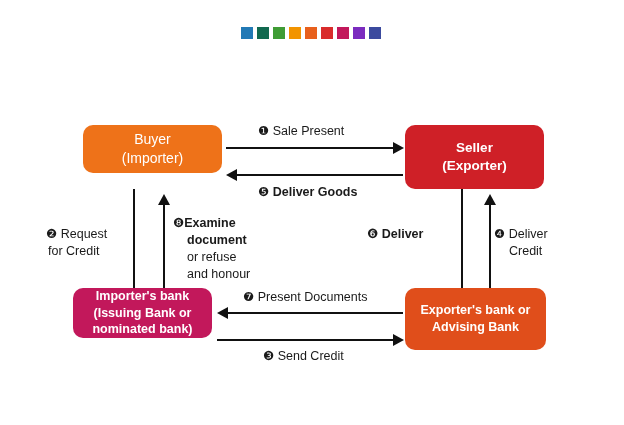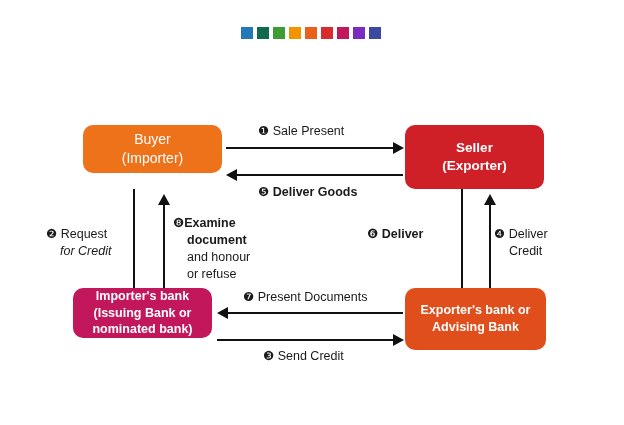--- a/index.html
+++ b/index.html
@@ -172,28 +172,28 @@
 </div>
 
 <div class="label bold" style="left:258px; top:184px;">
   <span class="num">❺</span>
   <span>Deliver Goods</span>
 </div>
 
 <div class="label" style="left:46px; top:226px;">
   <span class="num">❷</span>
   <span>Request</span>
-  <span class="l2" style="margin-left:14px;font-style:italic;">for Credit</span>
+  <span class="l2" style="margin-left:2px;">for Credit</span>
 </div>
 
 <div class="label" style="left:173px; top:215px;">
   <span class="num">❽</span><span class="bold" style="font-weight:bold;">Examine</span>
   <span class="l2" style="font-weight:bold; margin-left:14px;">document</span>
+  <span class="l2" style="margin-left:14px;">or refuse</span>
   <span class="l2" style="margin-left:14px;">and honour</span>
-  <span class="l2" style="margin-left:14px;">or refuse</span>
 </div>
 
 <div class="label bold" style="left:367px; top:226px;">
   <span class="num">❻</span>
   <span>Deliver</span>
 </div>
 
 <div class="label" style="left:494px; top:226px;">
   <span class="num">❹</span>
   <span>Deliver</span>

